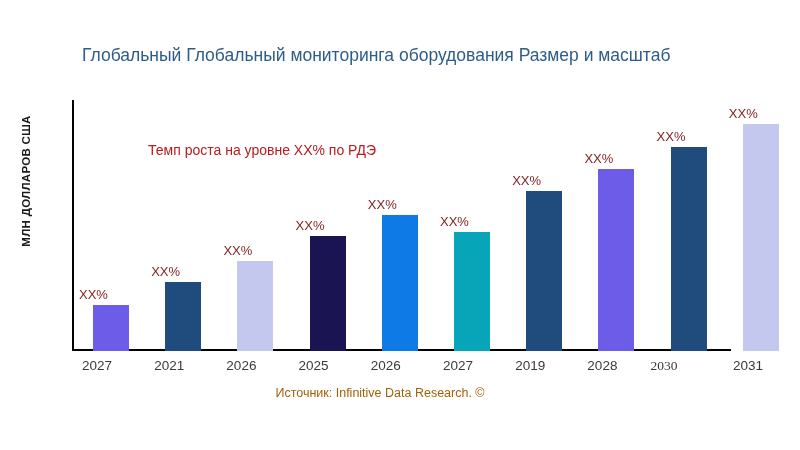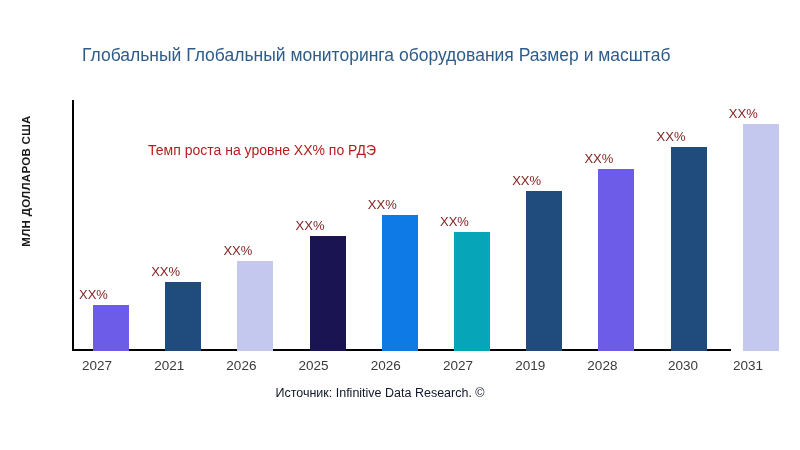--- a/index.html
+++ b/index.html
@@ -125,21 +125,21 @@
   }
 
   
   #source-note {
     position: absolute;
     left: 0px;
     top: 386px;
     width: 760px;
     text-align: center;
     font-size: 12.5px;
-    color: #0f172a;
+    color: #a16207;
     white-space: nowrap;
   }
 </style>
 </head>
 <body>
 
 <div id="chart-root">
 
   <div id="chart-title">Глобальный Глобальный мониторинга оборудования Размер и масштаб</div>
 
@@ -194,21 +194,21 @@
       </div>
     <div id="ticks-layer">
         <div class="x-tick-label" style="left: 7px;">2027</div>
         <div class="x-tick-label" style="left: 79.2px;">2021</div>
         <div class="x-tick-label" style="left: 151.4px;">2026</div>
         <div class="x-tick-label" style="left: 223.6px;">2025</div>
         <div class="x-tick-label" style="left: 295.8px;">2026</div>
         <div class="x-tick-label" style="left: 368px; text-align: center;">2027</div>
         <div class="x-tick-label" style="left: 440.2px;">2019</div>
         <div class="x-tick-label" style="left: 512.4px;">2028</div>
-        <div class="x-tick-label" style="left: 593px;">2030</div>
+        <div class="x-tick-label" style="left: 574px; font-family: Liberation Serif, serif;">2030</div>
         <div class="x-tick-label" style="left: 658px;">2031</div>
       </div>
 
   </div>
 
   <div id="growth-annotation">Темп роста на уровне XX% по РДЭ</div>
 
   <div id="source-note">Источник: Infinitive Data Research. ©</div>
 
 </div>

